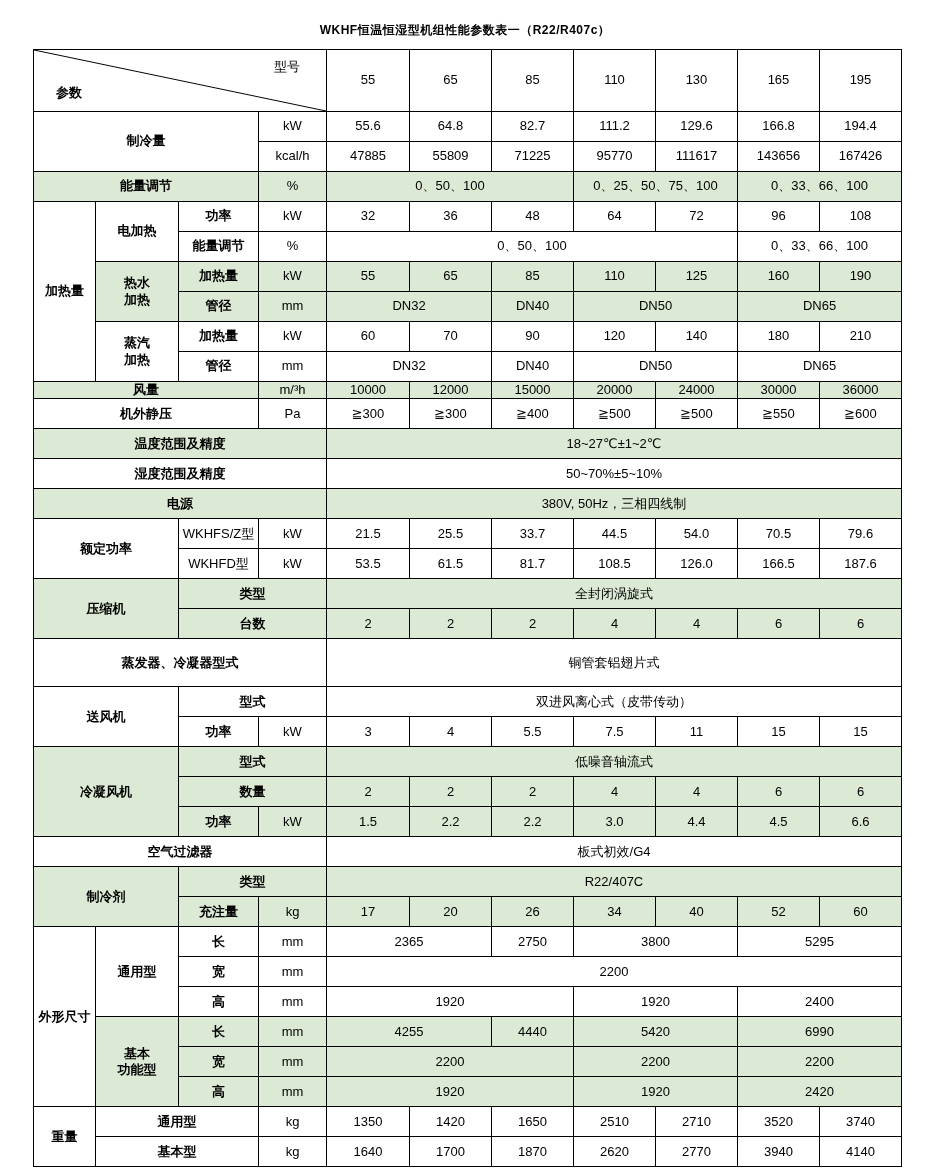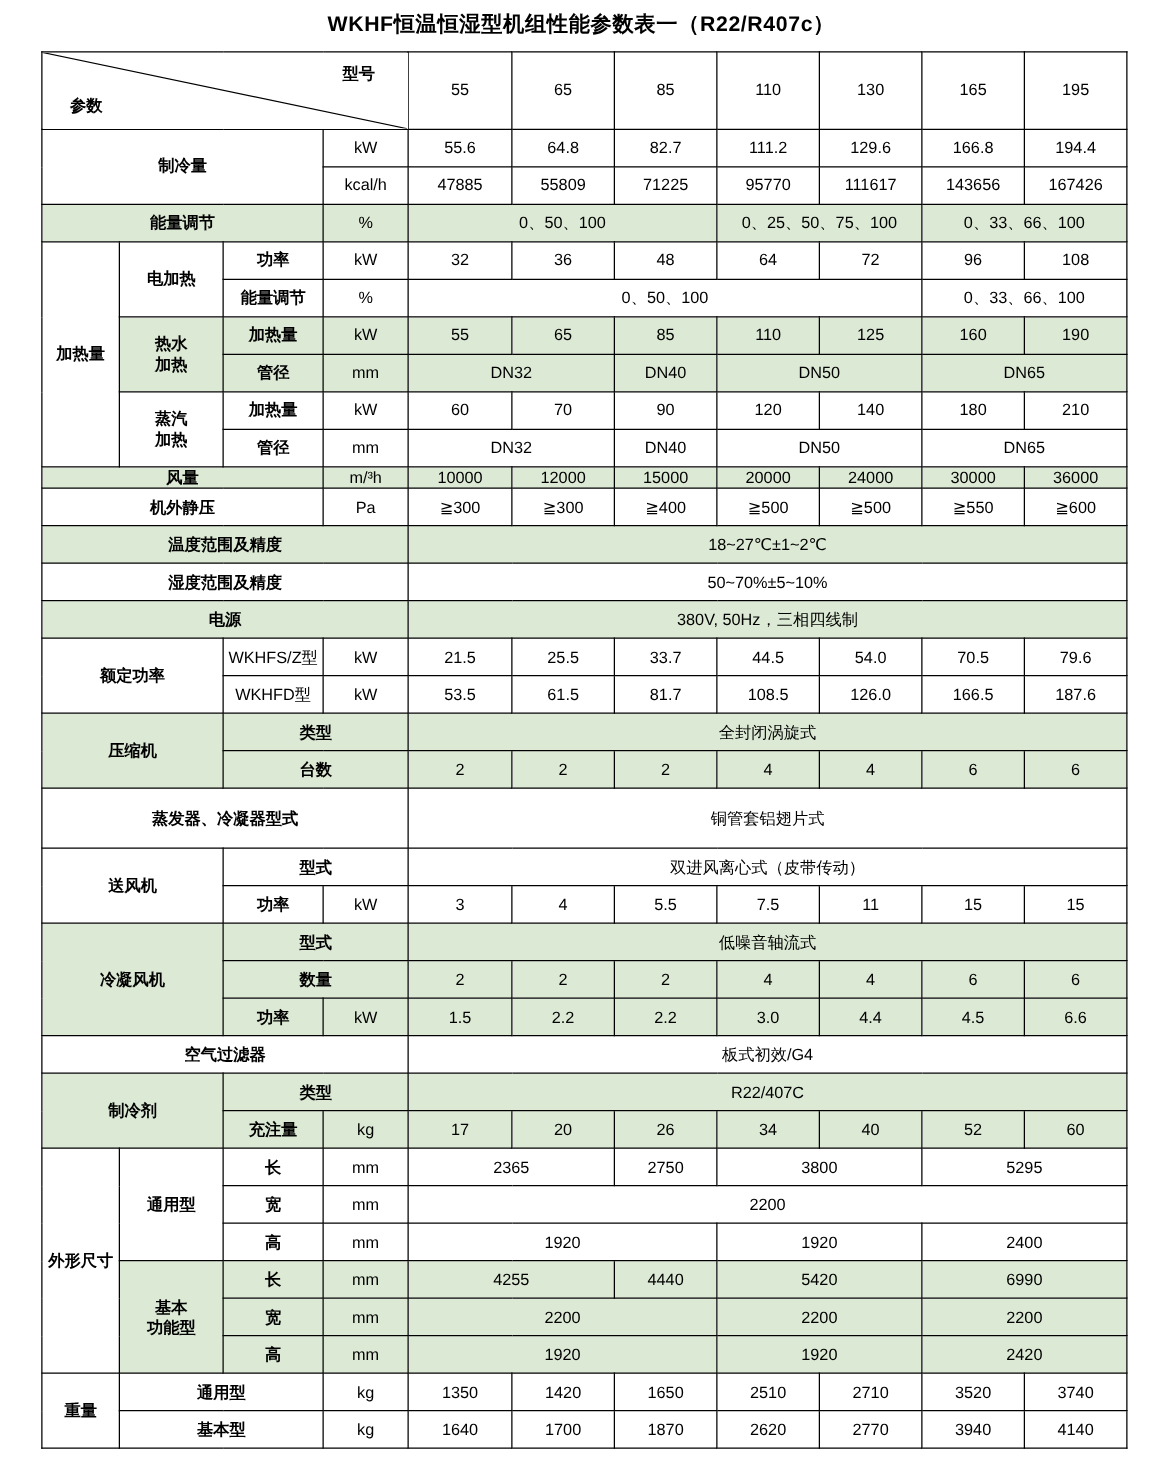--- a/index.html
+++ b/index.html
@@ -3,39 +3,39 @@
 <meta charset="utf-8">
 <style>
   html,body{margin:0;padding:0;}
   body{
     width:930px;height:1176px;background:#ffffff;color:#000;
     font-family:"Liberation Sans","DejaVu Sans",sans-serif;
     -webkit-font-smoothing:antialiased;
   }
   .page{position:relative;width:930px;height:1176px;overflow:hidden;}
   .title{
-    margin:0;padding:8px 0 10px 0;text-align:center;
-    font-size:17px;font-weight:bold;letter-spacing:0.5px;
+    margin:0;padding:22px 0 10px 0;text-align:center;
+    font-size:12px;font-weight:bold;letter-spacing:0.5px;
   }
   table.spec{
     border-collapse:collapse;table-layout:fixed;
     margin-left:33px;width:868px;
   }
   table.spec td{
     border:1px solid #000;background:#fff;
     text-align:center;vertical-align:middle;
     font-size:13px;line-height:1.25;padding:0 2px;
     white-space:pre-line;overflow:hidden;
   }
   table.spec td.bold{font-weight:bold;}
   table.spec td.green{background:#dce9d4;}
   td.diag-cell{position:relative;padding:0;}
   .diag-cell svg{position:absolute;left:0;top:0;width:100%;height:100%;display:block;}
   .diag-param{position:absolute;left:22px;bottom:9px;font-weight:bold;font-size:13px;font-family:Liberation Mono, monospace;}
-  .diag-model{position:absolute;right:26px;top:9px;font-weight:bold;font-size:13px;}
+  .diag-model{position:absolute;right:26px;top:9px;font-weight:normal;font-size:13px;}
 </style>
 </head>
 <body>
 
 <div class="page">
   <h1 class="title">WKHF恒温恒湿型机组性能参数表一（R22/R407c）</h1>
   <table class="spec">
     <colgroup>
       <col style="width:62px">
         <col style="width:83px">

